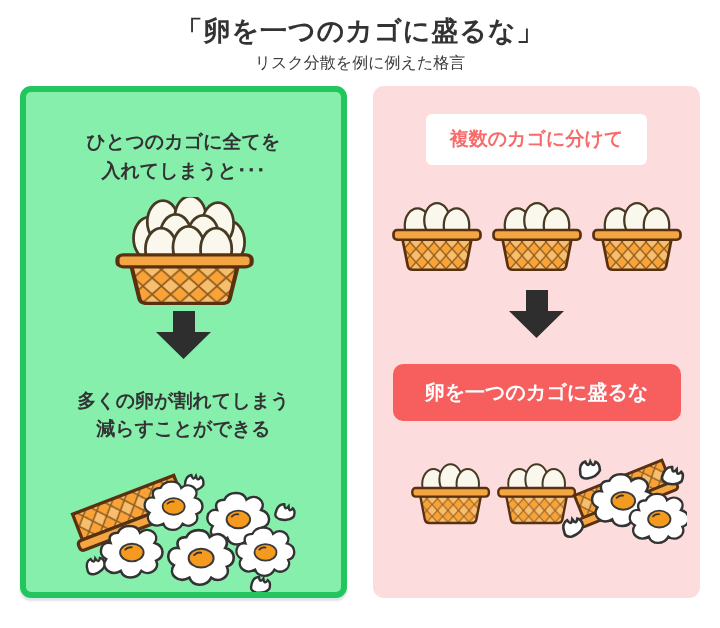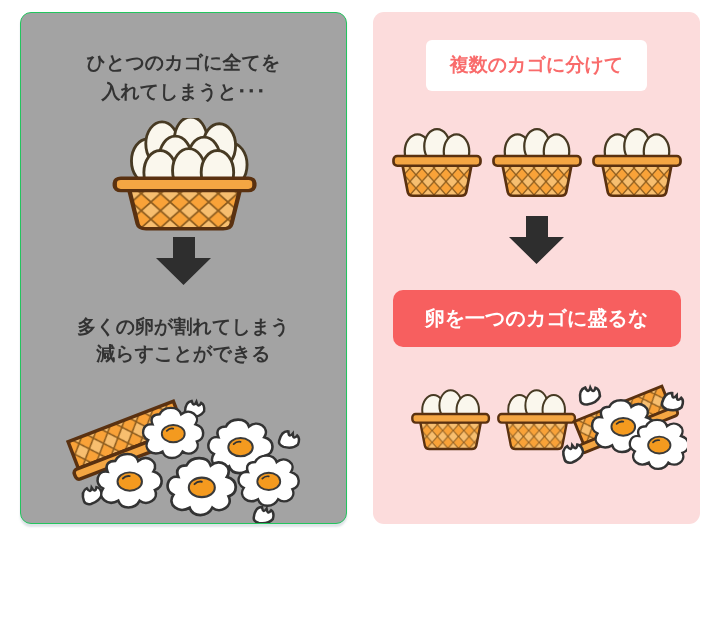--- a/index.html
+++ b/index.html
@@ -7,21 +7,21 @@
     font-family:"Liberation Sans","DejaVu Sans",sans-serif; color:#333; overflow:hidden; }
 
   .page { width:720px; height:628px; position:relative; }
 
   header { text-align:center; padding-top:14px; }
   .title { font-size:27px; font-weight:bold; color:#333; letter-spacing:1px; line-height:1.3; }
   .subtitle { font-size:16px; color:#3a3a3a; margin-top:4px; }
 
   .panels { display:flex; justify-content:center; gap:26px; margin-top:12px; }
   .panel { width:327px; height:512px; border-radius:11px; display:flex; flex-direction:column; align-items:center; }
-  .panel-left { background:#a3a3a3; border:1px solid #22c55e; box-shadow:0 3px 2px rgba(160,175,185,.35); }
+  .panel-left { background:#86efac; border:6px solid #22c55e; box-shadow:0 3px 2px rgba(160,175,185,.35); }
   .panel-right { background:#FCDCDC; }
 
   .intro-text { margin-top:36px; font-size:19px; font-weight:bold; color:#333; text-align:center; line-height:1.5; }
   .intro-text span, .result-text span, .bubble span, .result-box span { display:block; }
 
   .big-basket-svg { margin-top:12px; }
 
   .arrow-wrap { margin-top:6px; }
   .panel-right .arrow-wrap { margin-top:18px; }
 
@@ -84,20 +84,24 @@
     </g>
 
     <g id="down-arrow">
       <path d="M17 0 h22 v21 h16 L27.5 48 L0 21 h17 Z" fill="#2E2E2E"></path>
     </g>
   </defs>
 </svg>
 
 <div class="page">
 
+  <header>
+    <div class="title">「卵を一つのカゴに盛るな」</div>
+    <div class="subtitle">リスク分散を例に例えた格言</div>
+  </header>
 
   <div class="panels">
 
     <section class="panel panel-left">
       <p class="intro-text">
         <span>ひとつのカゴに全てを</span>
         <span>入れてしまうと･･･</span>
       </p>
 
       <svg class="big-basket-svg" width="172" height="118" viewBox="0 0 172 118">

